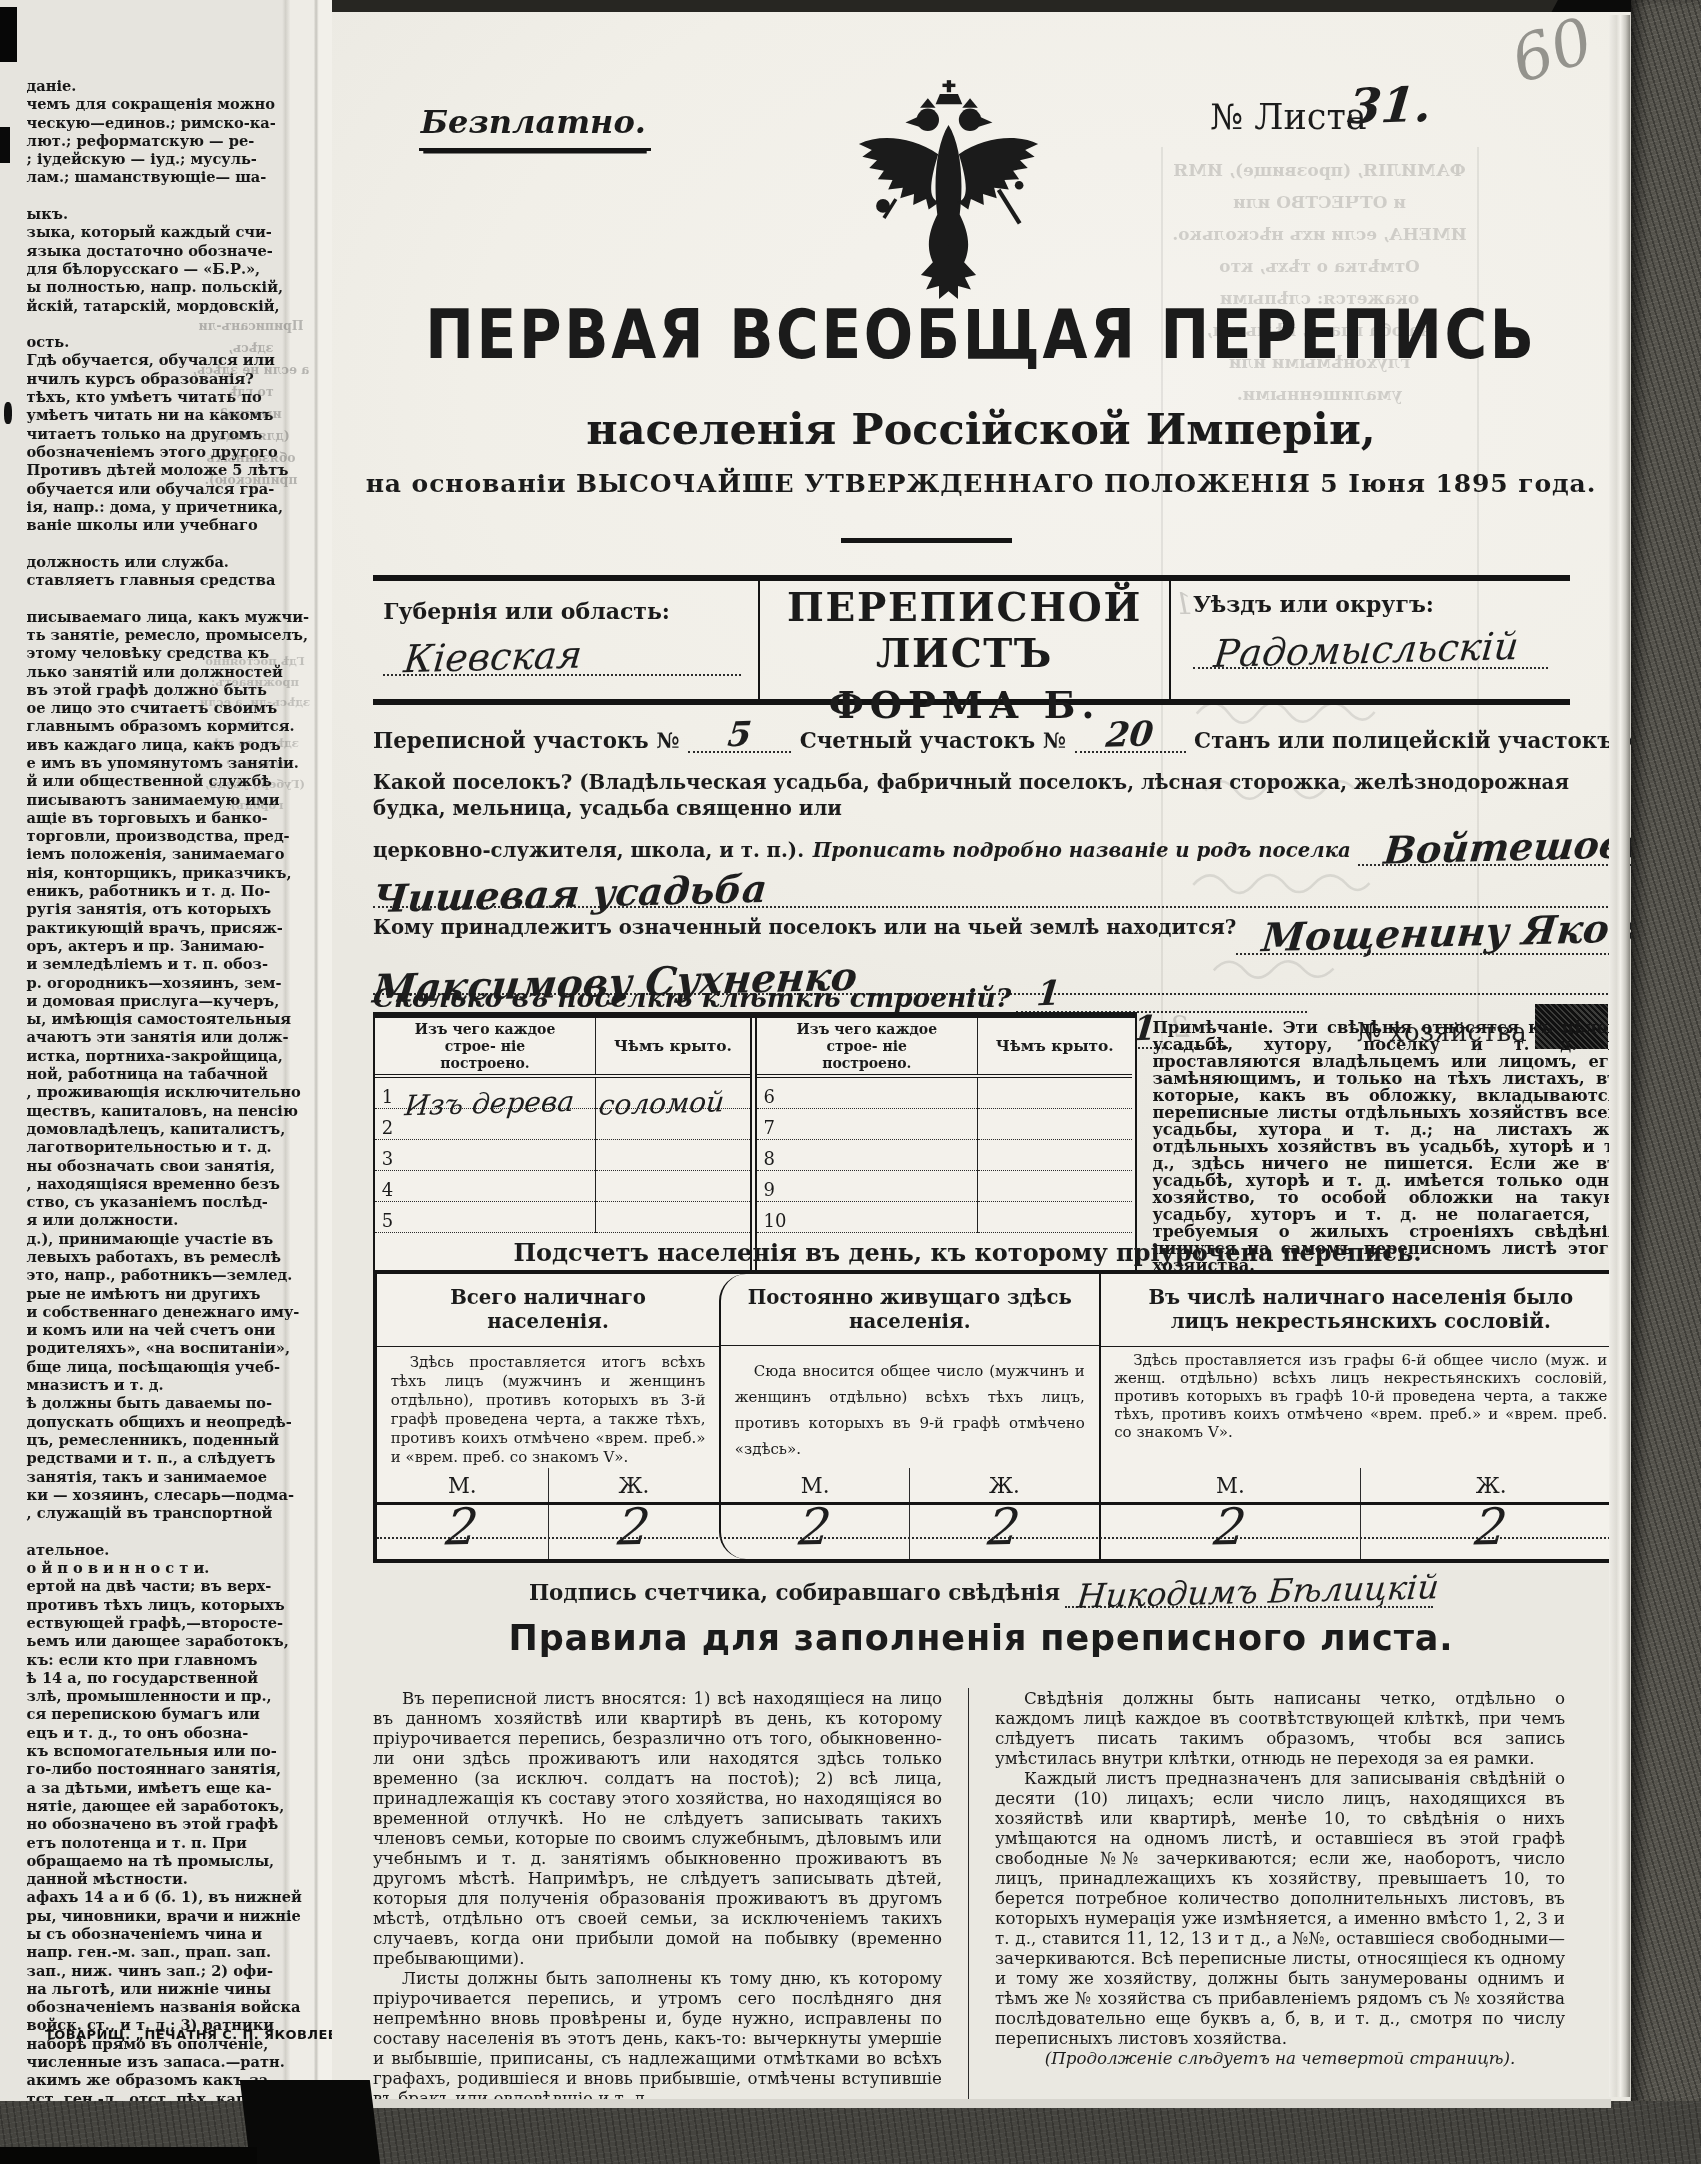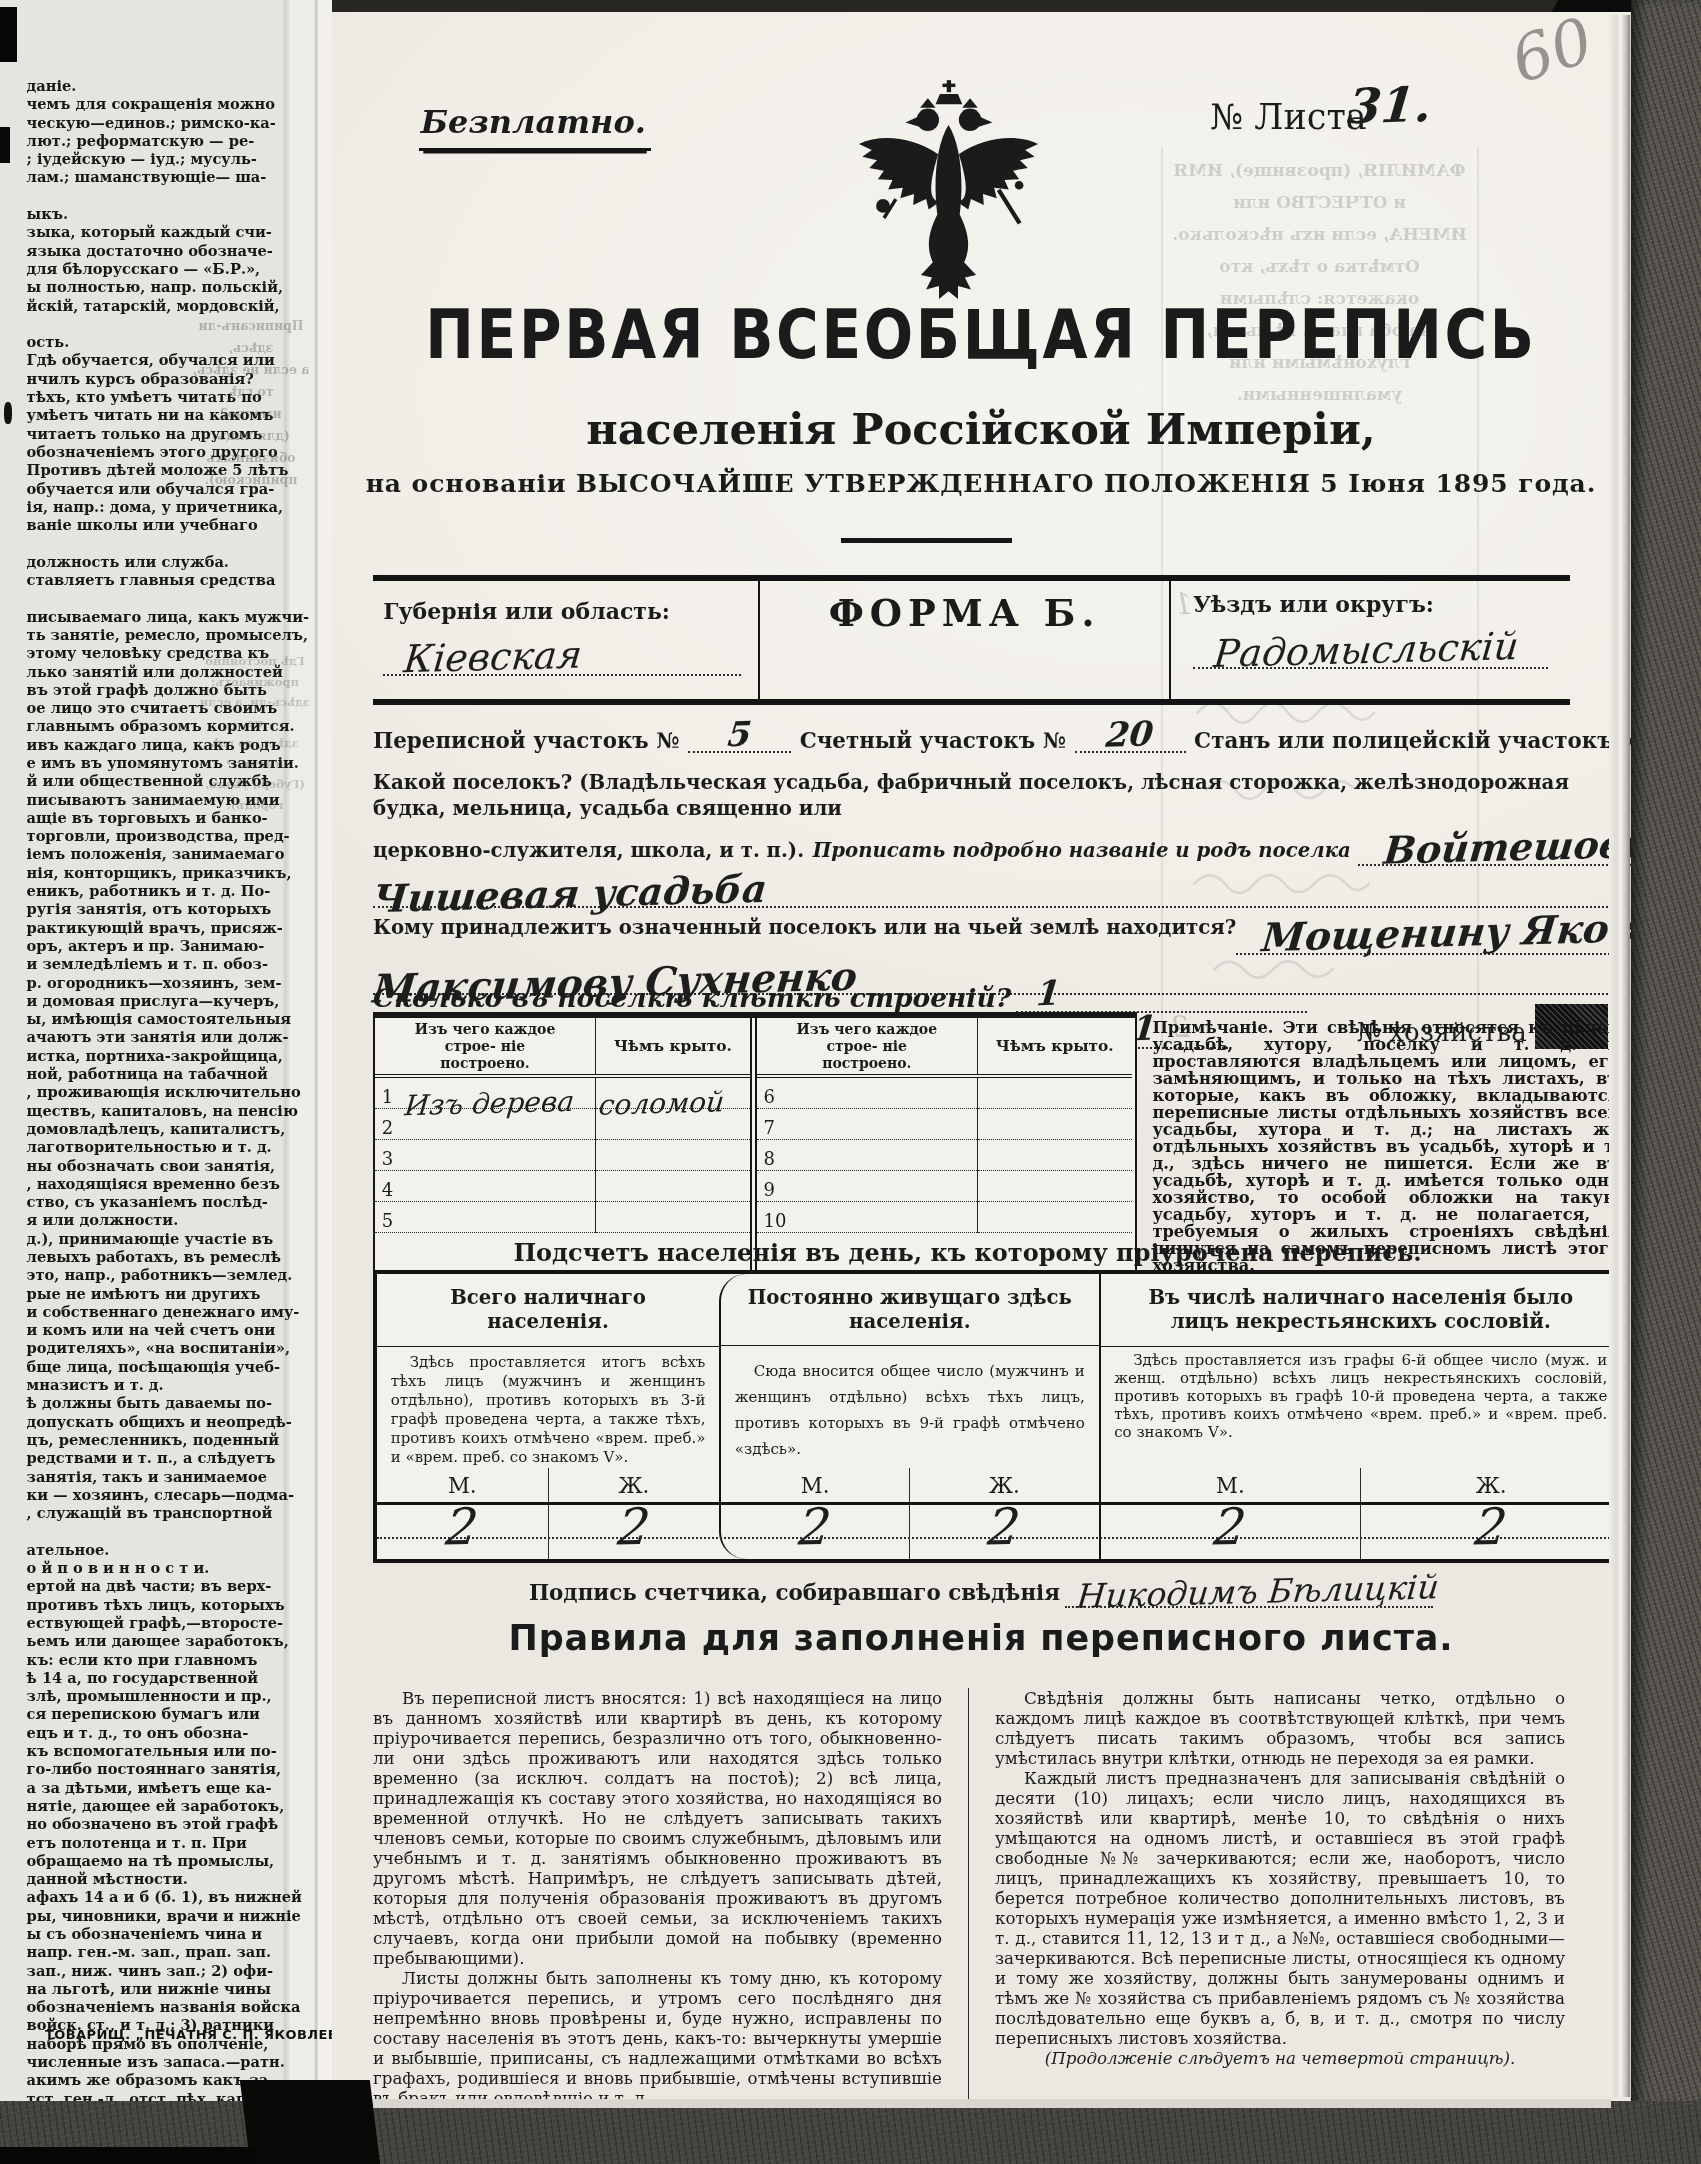--- a/index.html
+++ b/index.html
@@ -367,20 +367,21 @@
     <div class="divider"></div>
 
     <div class="fh">
       <div class="fh-left">
         <div class="fh-label">Губернія или область:</div>
         <div class="fh-value dot">
           <span class="hand h44">Кіевская</span>
         </div>
       </div>
       <div class="fh-center">
+        <div class="fh-t1">ПЕРЕПИСНОЙ ЛИСТЪ</div>
         <div class="fh-t2">ФОРМА Б.</div>
       </div>
       <div class="fh-right">
         <div class="fh-label">Уѣздъ или округъ:</div>
         <div class="fh-value dot">
           <span class="hand h44">Радомысльскій</span>
         </div>
       </div>
     </div>
 

